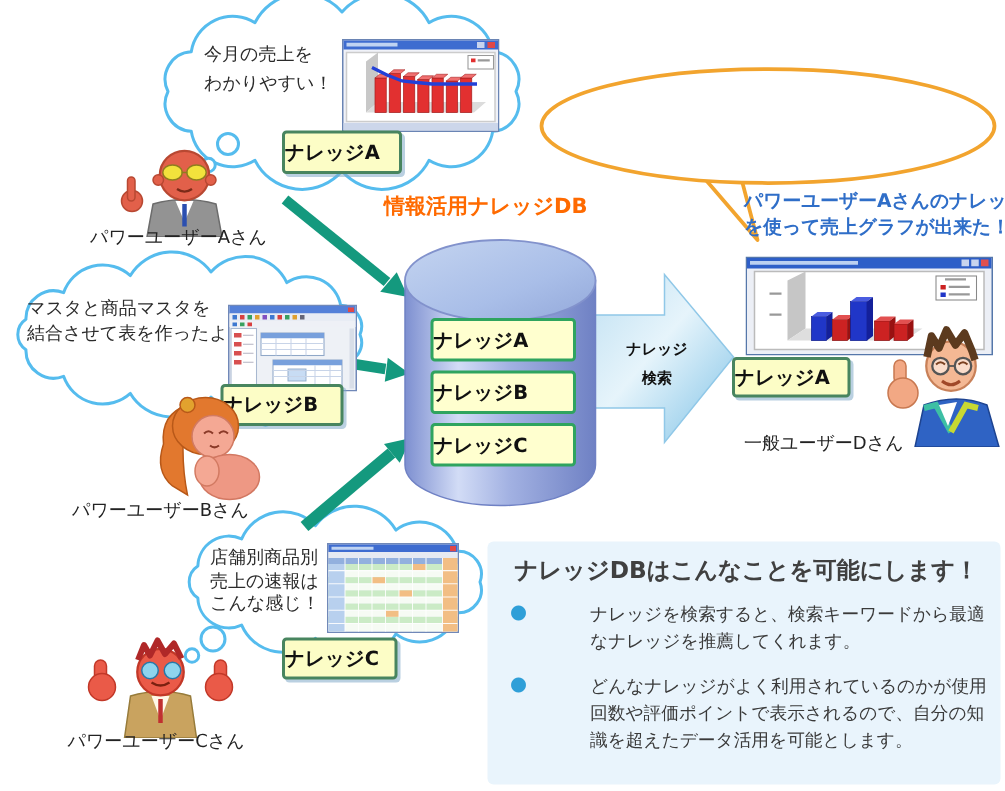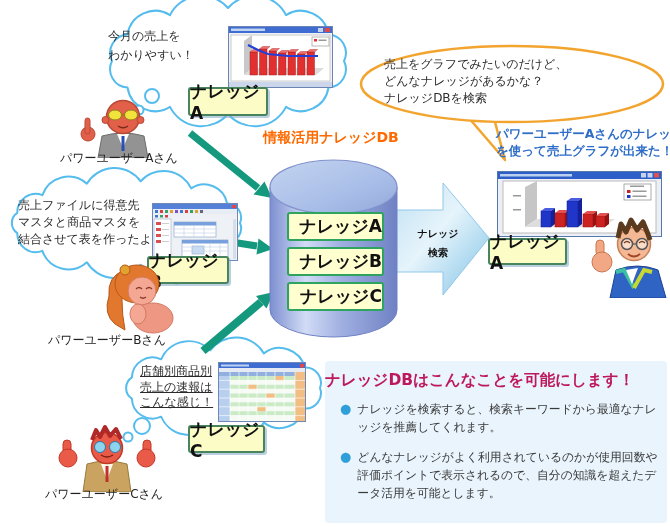--- a/index.html
+++ b/index.html
@@ -2,37 +2,37 @@
 <html><head>
 <meta charset="utf-8">
 <style>
   html,body{margin:0;padding:0;background:#fff;}
   #stage{position:relative;width:670px;height:527px;background:#fff;overflow:hidden;
          font-family:"DejaVu Sans","Liberation Sans",sans-serif;}
   .abs{position:absolute;}
   .bubble-text{font-size:12px;color:#2b2b2b;font-weight:500;}
   .bubble-text div{white-space:nowrap;}
   .tag{position:absolute;background:#FCFDC6;border:2px solid #48855F;border-radius:3px;
-       box-shadow:2px 2px 0 rgba(130,170,200,.55);display:flex;align-items:center;justify-content:flex-end;
-       font-weight:bold;font-size:17px;color:#111;}
+       box-shadow:2px 2px 0 rgba(130,170,200,.55);display:flex;align-items:center;justify-content:flex-start;
+       font-weight:bold;font-size:13px;color:#111;}
   .tag.flat{box-shadow:none;background:#FFFFCF;border-color:#2FA45F;}
   .name{position:absolute;font-size:12px;color:#222;text-align:left;white-space:nowrap;}
-  .db-title{position:absolute;left:256px;top:129px;width:150px;text-align:center;
+  .db-title{position:absolute;left:256px;top:129px;width:150px;text-align:left;
             font-size:14px;font-weight:bold;color:#FF6A00;white-space:nowrap;}
   .search-text{position:absolute;left:400px;top:224px;width:76px;text-align:center;
                font-size:10px;font-weight:bold;color:#111;line-height:19px;}
   .result-text{position:absolute;left:496px;top:126px;font-size:12.5px;font-weight:bold;
                color:#2F6EC8;line-height:16.5px;white-space:nowrap;}
   .info-box{position:absolute;left:325px;top:361px;width:342px;height:162px;
             background:#E9F4FC;border-radius:4px;}
-  .info-title{margin:9px 0 0 0;font-size:15.5px;font-weight:bold;color:#be185d;white-space:nowrap;}
+  .info-title{margin:9px 0 0 18px;font-size:15.5px;font-weight:bold;color:#404040;white-space:nowrap;}
   .info-bullets{list-style:none;margin:9px 0 0 0;padding:0 8px 0 15px;}
   .info-bullets li{display:flex;margin-bottom:11px;font-size:11.8px;line-height:1.55;color:#3a3a3a;}
   .info-bullets .dot{color:#2F9FD8;font-size:13px;margin-right:6px;line-height:1.4;}
-  .info-bullets .btxt{width:322px;}
+  .info-bullets .btxt{width:322px;margin-left:36px;}
 </style>
 </head>
 <body>
 
 <div id="stage">
 
   <svg class="abs" style="left:0;top:0" width="670" height="527" viewBox="0 0 670 527">
     <defs>
       <linearGradient id="cylGrad" x1="0" y1="0" x2="1" y2="0">
         <stop offset="0" stop-color="#7D8FD0"></stop>
@@ -94,21 +94,21 @@
     </g>
 
     <polygon points="394,210 443,210 443,183 489,238 443,295 443,272 394,272" fill="url(#arrGrad)" stroke="#90C8E8" stroke-width="1"></polygon>
 
     <g>
       <path d="M270,187 L270,310 A63.5,27 0 0,0 397,310 L397,187 Z" fill="url(#cylGrad)" stroke="#6F81C4" stroke-width="1"></path>
       <ellipse cx="333.5" cy="187" rx="63.5" ry="27" fill="url(#cylTop)" stroke="#8292CC" stroke-width="1.2"></ellipse>
     </g>
   </svg>
 
-  <div class="abs bubble-text" style="left:108px;top:27px;line-height:19px;">
+  <div class="abs bubble-text" style="left:136px;top:27px;line-height:19px;">
     <div>今月の売上を</div>
     <div>わかりやすい！</div>
   </div>
 
   <svg class="abs" style="left:228px;top:26px" width="105" height="62" viewBox="0 0 105 62">
     <rect x="0.5" y="0.5" width="104" height="61" fill="#F0F2F8" stroke="#6A84B4"></rect>
     <rect x="1" y="1" width="103" height="6" fill="#3E6CD0"></rect>
     <rect x="3" y="2.5" width="34" height="2.5" fill="#BFD3F2"></rect>
     <rect x="90" y="2" width="5" height="4" fill="#C8D4EE"></rect>
       <rect x="97" y="2" width="5" height="4" fill="#E04848"></rect>
@@ -154,21 +154,20 @@
     <circle cx="27.5" cy="24" r="3.5" fill="#E2604A" stroke="#B84832"></circle>
     <circle cx="62.5" cy="24" r="3.5" fill="#E2604A" stroke="#B84832"></circle>
     <ellipse cx="37" cy="19" rx="6.5" ry="5" fill="#F2E23C" stroke="#8F7D1E"></ellipse>
     <ellipse cx="53" cy="19" rx="6.5" ry="5" fill="#F2E23C" stroke="#8F7D1E"></ellipse>
     <line x1="43" y1="19" x2="47" y2="19" stroke="#8F7D1E"></line>
     <path d="M40,30 Q45,33.5 50,30" stroke="#7A2A18" fill="none" stroke-width="1.5"></path>
   </svg>
   <div class="name" style="left:60px;top:150px;width:130px;">パワーユーザーAさん</div>
 
   <div class="abs bubble-text" style="left:18px;top:197px;line-height:17px;">
-    <div>売上ファイルに得意先</div>
     <div>マスタと商品マスタを</div>
     <div>結合させて表を作ったよ！</div>
   </div>
 
   <svg class="abs" style="left:152px;top:203px" width="86" height="58" viewBox="0 0 86 58">
     <rect x="0.5" y="0.5" width="85" height="57" fill="#EEF1F6" stroke="#7088B8"></rect>
     <rect x="1" y="1" width="84" height="5" fill="#5480D8"></rect>
       <rect x="80" y="2" width="4" height="3" fill="#E04848"></rect>
     <rect x="1" y="6" width="84" height="5" fill="#E8ECF4"></rect>
     <g>
@@ -230,21 +229,21 @@
     <ellipse cx="42" cy="24" rx="22" ry="19" fill="#E2782E" stroke="#B85818"></ellipse>
     <circle cx="30" cy="10" r="5" fill="#E2A22E" stroke="#B85818"></circle>
     <circle cx="47" cy="31" r="14" fill="#F4A894" stroke="#D27A62"></circle>
     <path d="M41,29 q3,-3 6,0 M51,29 q3,-3 6,0" stroke="#8A3A28" fill="none" stroke-width="1.3"></path>
     <path d="M45,37 q3,2.5 6,0" stroke="#8A3A28" fill="none" stroke-width="1.3"></path>
     <ellipse cx="58" cy="58" rx="20" ry="15" fill="#EE9884" stroke="#D27862"></ellipse>
     <ellipse cx="43" cy="54" rx="8" ry="10" fill="#F4A894" stroke="#D27A62"></ellipse>
   </svg>
   <div class="name" style="left:48px;top:332px;width:130px;">パワーユーザーBさん</div>
 
-  <div class="abs bubble-text" style="left:140px;top:364px;line-height:15.5px;text-decoration:underline;">
+  <div class="abs bubble-text" style="left:140px;top:364px;line-height:15.5px;">
     <div>店舗別商品別</div>
     <div>売上の速報は</div>
     <div>こんな感じ！</div>
   </div>
 
   <svg class="abs" style="left:218px;top:362px" width="88" height="60" viewBox="0 0 88 60">
     <rect x="0.5" y="0.5" width="87" height="59" fill="#EEF1F6" stroke="#7088B8"></rect>
     <rect x="1" y="1" width="86" height="5" fill="#3E6CD0"></rect>
     <rect x="3" y="2.5" width="28" height="2" fill="#BFD3F2"></rect>
       <rect x="82" y="2" width="4" height="3.5" fill="#E04848"></rect>
@@ -316,25 +315,20 @@
   </div>
   <div class="tag flat" style="left:287px;top:282px;width:93px;height:25px;">
     <span>ナレッジC</span>
   </div>
 
   <div class="search-text">
     <div>ナレッジ</div>
     <div>検索</div>
   </div>
 
-  <div class="abs bubble-text" style="left:384px;top:56px;line-height:17px;">
-    <div>売上をグラフでみたいのだけど、</div>
-    <div>どんなナレッジがあるかな？</div>
-    <div>ナレッジDBを検索</div>
-  </div>
 
   <div class="result-text">
     <div>パワーユーザーAさんのナレッジ</div>
     <div>を使って売上グラフが出来た！</div>
   </div>
 
   <svg class="abs" style="left:497px;top:171px" width="165" height="66" viewBox="0 0 165 66">
     <rect x="0.5" y="0.5" width="164" height="65" fill="#ECEFF6" stroke="#5577AA"></rect>
     <rect x="1" y="1" width="163" height="7" fill="#2E5FC8"></rect>
     <rect x="3" y="3" width="72" height="2.5" fill="#BCD0F0"></rect>
@@ -384,20 +378,21 @@
     <path d="M64,58 L56,56 L46,74" fill="none" stroke="#C8D832" stroke-width="4"></path>
     <path d="M38,56 L50,54 L44,70 Z" fill="#FFF"></path>
     <circle cx="46" cy="30" r="16.5" fill="#F4B894" stroke="#C88058" stroke-width="1.5"></circle>
     <path d="M30,24 L33,10 L38,18 L43,6 L49,16 L55,8 L60,20 L62,26" fill="none" stroke="#5C3A1E" stroke-width="5" stroke-linejoin="round"></path>
     <circle cx="39" cy="30" r="5.5" fill="#FFF" fill-opacity="0.5" stroke="#555" stroke-width="1.5"></circle>
     <circle cx="54" cy="30" r="5.5" fill="#FFF" fill-opacity="0.5" stroke="#555" stroke-width="1.5"></circle>
     <line x1="44.5" y1="30" x2="48.5" y2="30" stroke="#555" stroke-width="1.2"></line>
     <path d="M36,29 q3,-3 6,0 M51,29 q3,-3 6,0" stroke="#7A4020" fill="none" stroke-width="1.3"></path>
     <path d="M40,40 Q46,45 52,40" stroke="#A04828" fill="none" stroke-width="2"></path>
   </svg>
+  <div class="name" style="left:496px;top:287px;width:112px;">一般ユーザーDさん</div>
 
   <div class="info-box">
     <div class="info-title">ナレッジDBはこんなことを可能にします！</div>
     <ul class="info-bullets">
       <li>
         <span class="dot">●</span>
         <span class="btxt">ナレッジを検索すると、検索キーワードから最適なナレッジを推薦してくれます。</span>
       </li>
       <li>
         <span class="dot">●</span>

